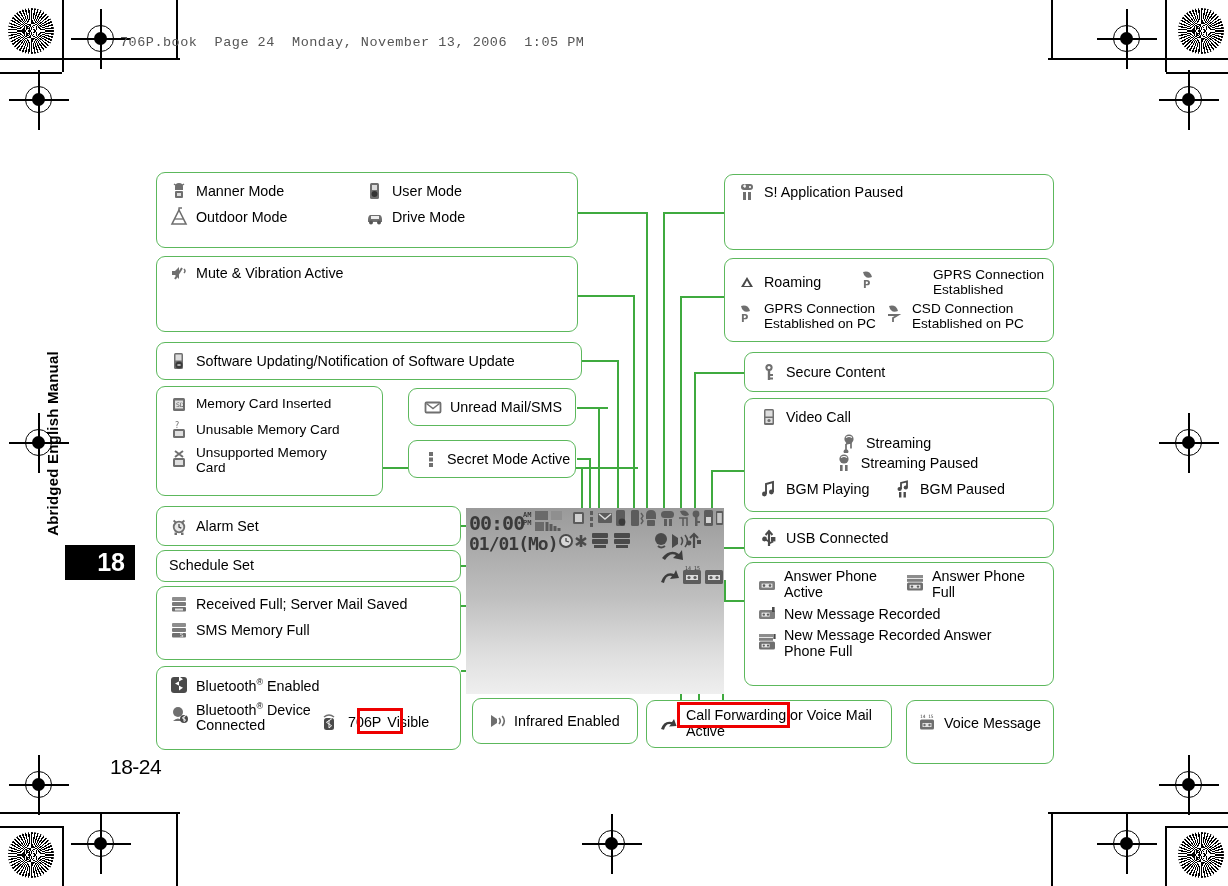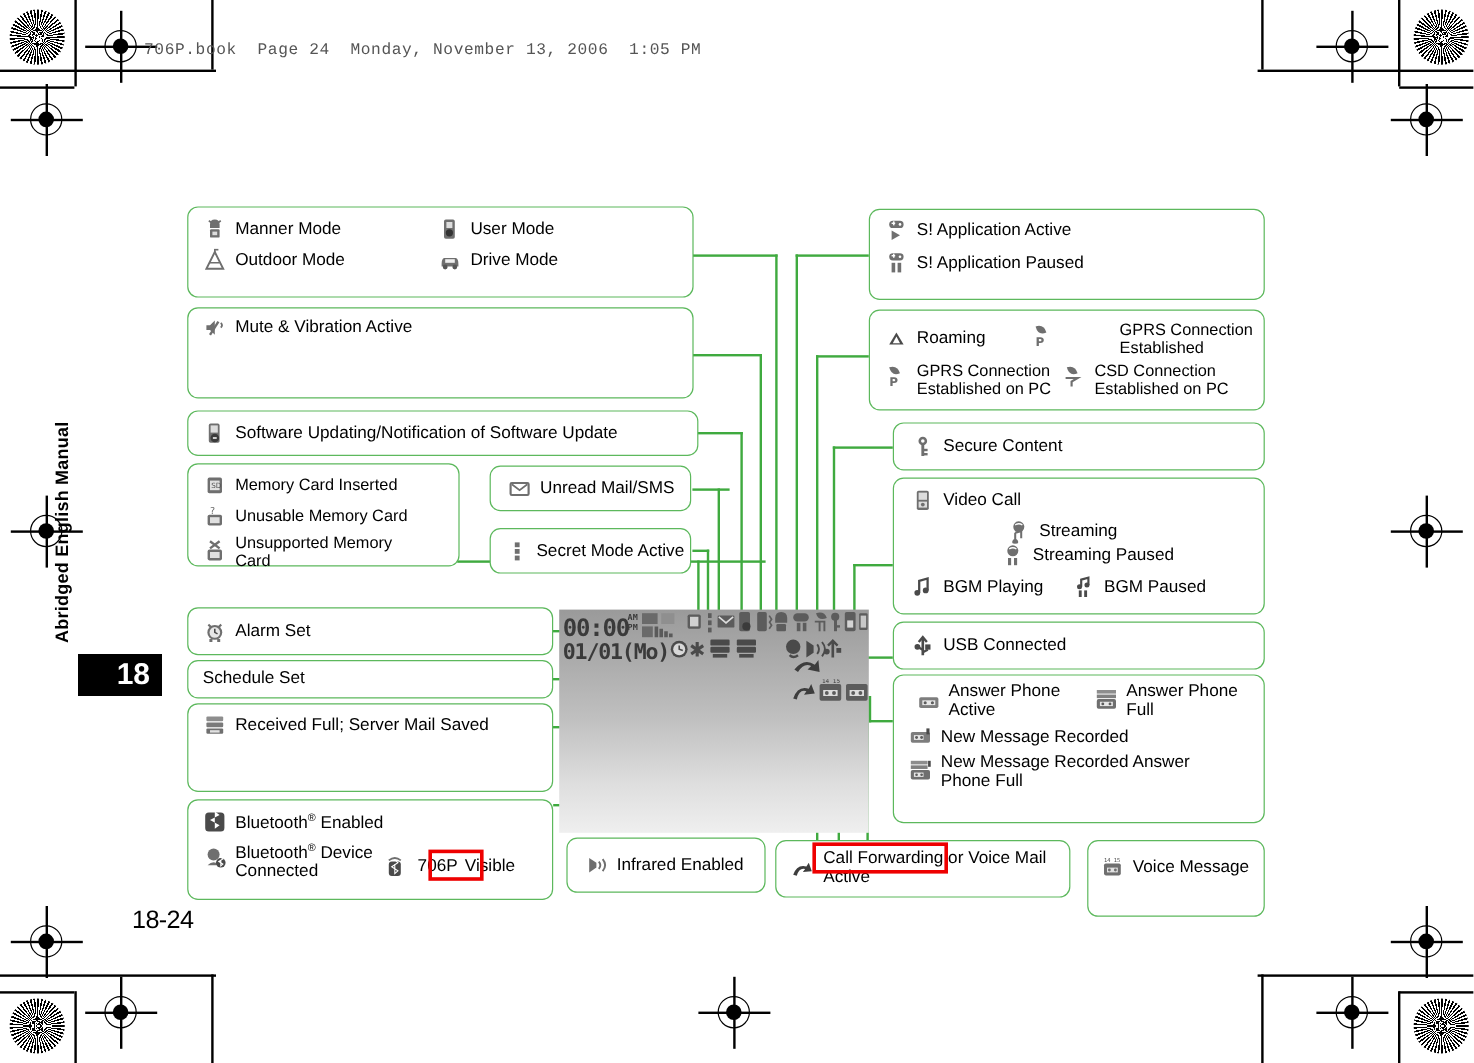--- a/index.html
+++ b/index.html
@@ -427,21 +427,21 @@
           <rect x="5" y="2" width="9" height="16" rx="1.5" fill="#6f6f6f"></rect>
           <rect x="6.5" y="3.5" width="6" height="6" fill="#ddd"></rect>
           <circle cx="10" cy="14" r="3.6" fill="#3a3a3a"></circle>
           <path d="M8.4 14h3.2" stroke="#fff" stroke-width="1.2"></path>
         </svg>
       </span>
     <span class="lbl">Software Updating/Notification of Software Update</span>
   </div>
 </div>
 
-<div class="box" style="left:156px;top:386px;width:227px;height:86px;">
+<div class="box" style="left:156px;top:386px;width:227px;height:110px;">
   <div class="cell" style="padding:7px 0 0 12px;">
     <span class="ic">
         <svg viewBox="0 0 20 20">
           <rect x="4" y="4" width="12" height="13" rx="1.5" fill="#6f6f6f"></rect>
           <rect x="6" y="6.5" width="8" height="8" fill="#e0e0e0"></rect>
           <text x="7" y="13" font-size="6" fill="#555" font-family="DejaVu Sans, sans-serif">SD</text>
         </svg>
       </span>
     <span class="lbl sm">Memory Card Inserted</span>
   </div>
@@ -519,20 +519,31 @@
     <span class="ic">
         <svg viewBox="0 0 20 20">
           <rect x="3" y="3" width="14" height="4" rx="1" fill="#8d8d8d"></rect>
           <rect x="3" y="8" width="14" height="4" rx="1" fill="#7a7a7a"></rect>
           <rect x="3" y="13" width="14" height="4.5" rx="1" fill="#6f6f6f"></rect>
           <rect x="6" y="14.5" width="8" height="2" fill="#e2e2e2"></rect>
         </svg>
       </span>
     <span class="lbl">Received Full; Server Mail Saved</span>
   </div>
+  <div class="cell" style="padding:6px 0 0 12px;">
+    <span class="ic">
+        <svg viewBox="0 0 20 20">
+          <rect x="3" y="3" width="14" height="4" rx="1" fill="#8d8d8d"></rect>
+          <rect x="3" y="8" width="14" height="4" rx="1" fill="#7a7a7a"></rect>
+          <rect x="3" y="13" width="14" height="4.5" rx="1" fill="#6f6f6f"></rect>
+          <text x="11" y="17" font-size="5.5" fill="#fff" font-family="DejaVu Sans, sans-serif">S</text>
+        </svg>
+      </span>
+    <span class="lbl">SMS Memory Full</span>
+  </div>
 </div>
 
 <div class="box" style="left:156px;top:666px;width:305px;height:84px;">
   <div class="cell" style="padding:8px 0 0 12px;">
     <span class="ic">
         <svg viewBox="0 0 20 20">
           <rect x="2" y="2" width="16" height="16" rx="3" fill="#4a4a4a"></rect>
           <path d="M10 4v12l4-3.5-8-5 8-5-4-3.5z" transform="translate(0,2) scale(1,0.85)" fill="#fff"></path>
         </svg>
       </span>
@@ -595,32 +606,20 @@
           <rect x="5.5" y="10" width="9" height="4" fill="#e2e2e2"></rect>
           <circle cx="7.5" cy="12" r="1.2" fill="#6f6f6f"></circle>
           <circle cx="12.5" cy="12" r="1.2" fill="#6f6f6f"></circle>
         </svg>
       </span>
     <span class="lbl">Voice Message</span>
   </div>
 </div>
 
 <div class="box" style="left:724px;top:174px;width:330px;height:76px;">
-  <div class="cell" style="padding:7px 0 0 12px;">
-    <span class="ic">
-        <svg viewBox="0 0 20 20">
-          <rect x="4" y="2" width="12" height="6" rx="3" fill="#6f6f6f"></rect>
-          <rect x="6" y="3.5" width="3" height="1.2" fill="#fff"></rect>
-          <rect x="7.2" y="2.4" width="1.2" height="3.4" fill="#fff"></rect>
-          <circle cx="13" cy="5" r="1.1" fill="#fff"></circle>
-          <path d="M6 10v8l7-4z" fill="#6f6f6f"></path>
-        </svg>
-      </span>
-    <span class="lbl">S! Application Active</span>
-  </div>
   <div class="cell" style="padding:7px 0 0 12px;">
     <span class="ic">
         <svg viewBox="0 0 20 20">
           <rect x="4" y="2" width="12" height="6" rx="3" fill="#6f6f6f"></rect>
           <rect x="6" y="3.5" width="3" height="1.2" fill="#fff"></rect>
           <rect x="7.2" y="2.4" width="1.2" height="3.4" fill="#fff"></rect>
           <circle cx="13" cy="5" r="1.1" fill="#fff"></circle>
           <rect x="6" y="10" width="3" height="8" fill="#6f6f6f"></rect>
           <rect x="11" y="10" width="3" height="8" fill="#6f6f6f"></rect>
         </svg>
@@ -759,21 +758,21 @@
           <path d="M5.5 11 L10 13.5" stroke="#4a4a4a" stroke-width="1.9"></path>
           <rect x="12" y="9" width="4.4" height="4.4" fill="#4a4a4a"></rect>
           <path d="M14.2 13.4 L10 15.5" stroke="#4a4a4a" stroke-width="1.9"></path>
         </svg>
       </span>
     <span class="lbl">USB Connected</span>
   </div>
 </div>
 
 <div class="box" style="left:744px;top:562px;width:310px;height:124px;">
-  <div class="row" style="padding:6px 0 0 12px;align-items:flex-start;justify-content:center;">
+  <div class="row" style="padding:6px 0 0 12px;align-items:flex-start;">
     <div class="cell" style="width:148px;align-items:flex-start;">
       <span class="ic" style="margin-top:6px;">
           <svg viewBox="0 0 20 20">
             <rect x="2" y="6" width="16" height="9" rx="1.5" fill="#7d7d7d"></rect>
             <rect x="4.6" y="8.6" width="10.8" height="4" fill="#e6e6e6"></rect>
             <circle cx="7" cy="10.6" r="1.3" fill="#5c5c5c"></circle>
             <circle cx="13" cy="10.6" r="1.3" fill="#5c5c5c"></circle>
           </svg>
         </span>
       <span class="lbl two" style="width:108px;">Answer Phone Active</span>

